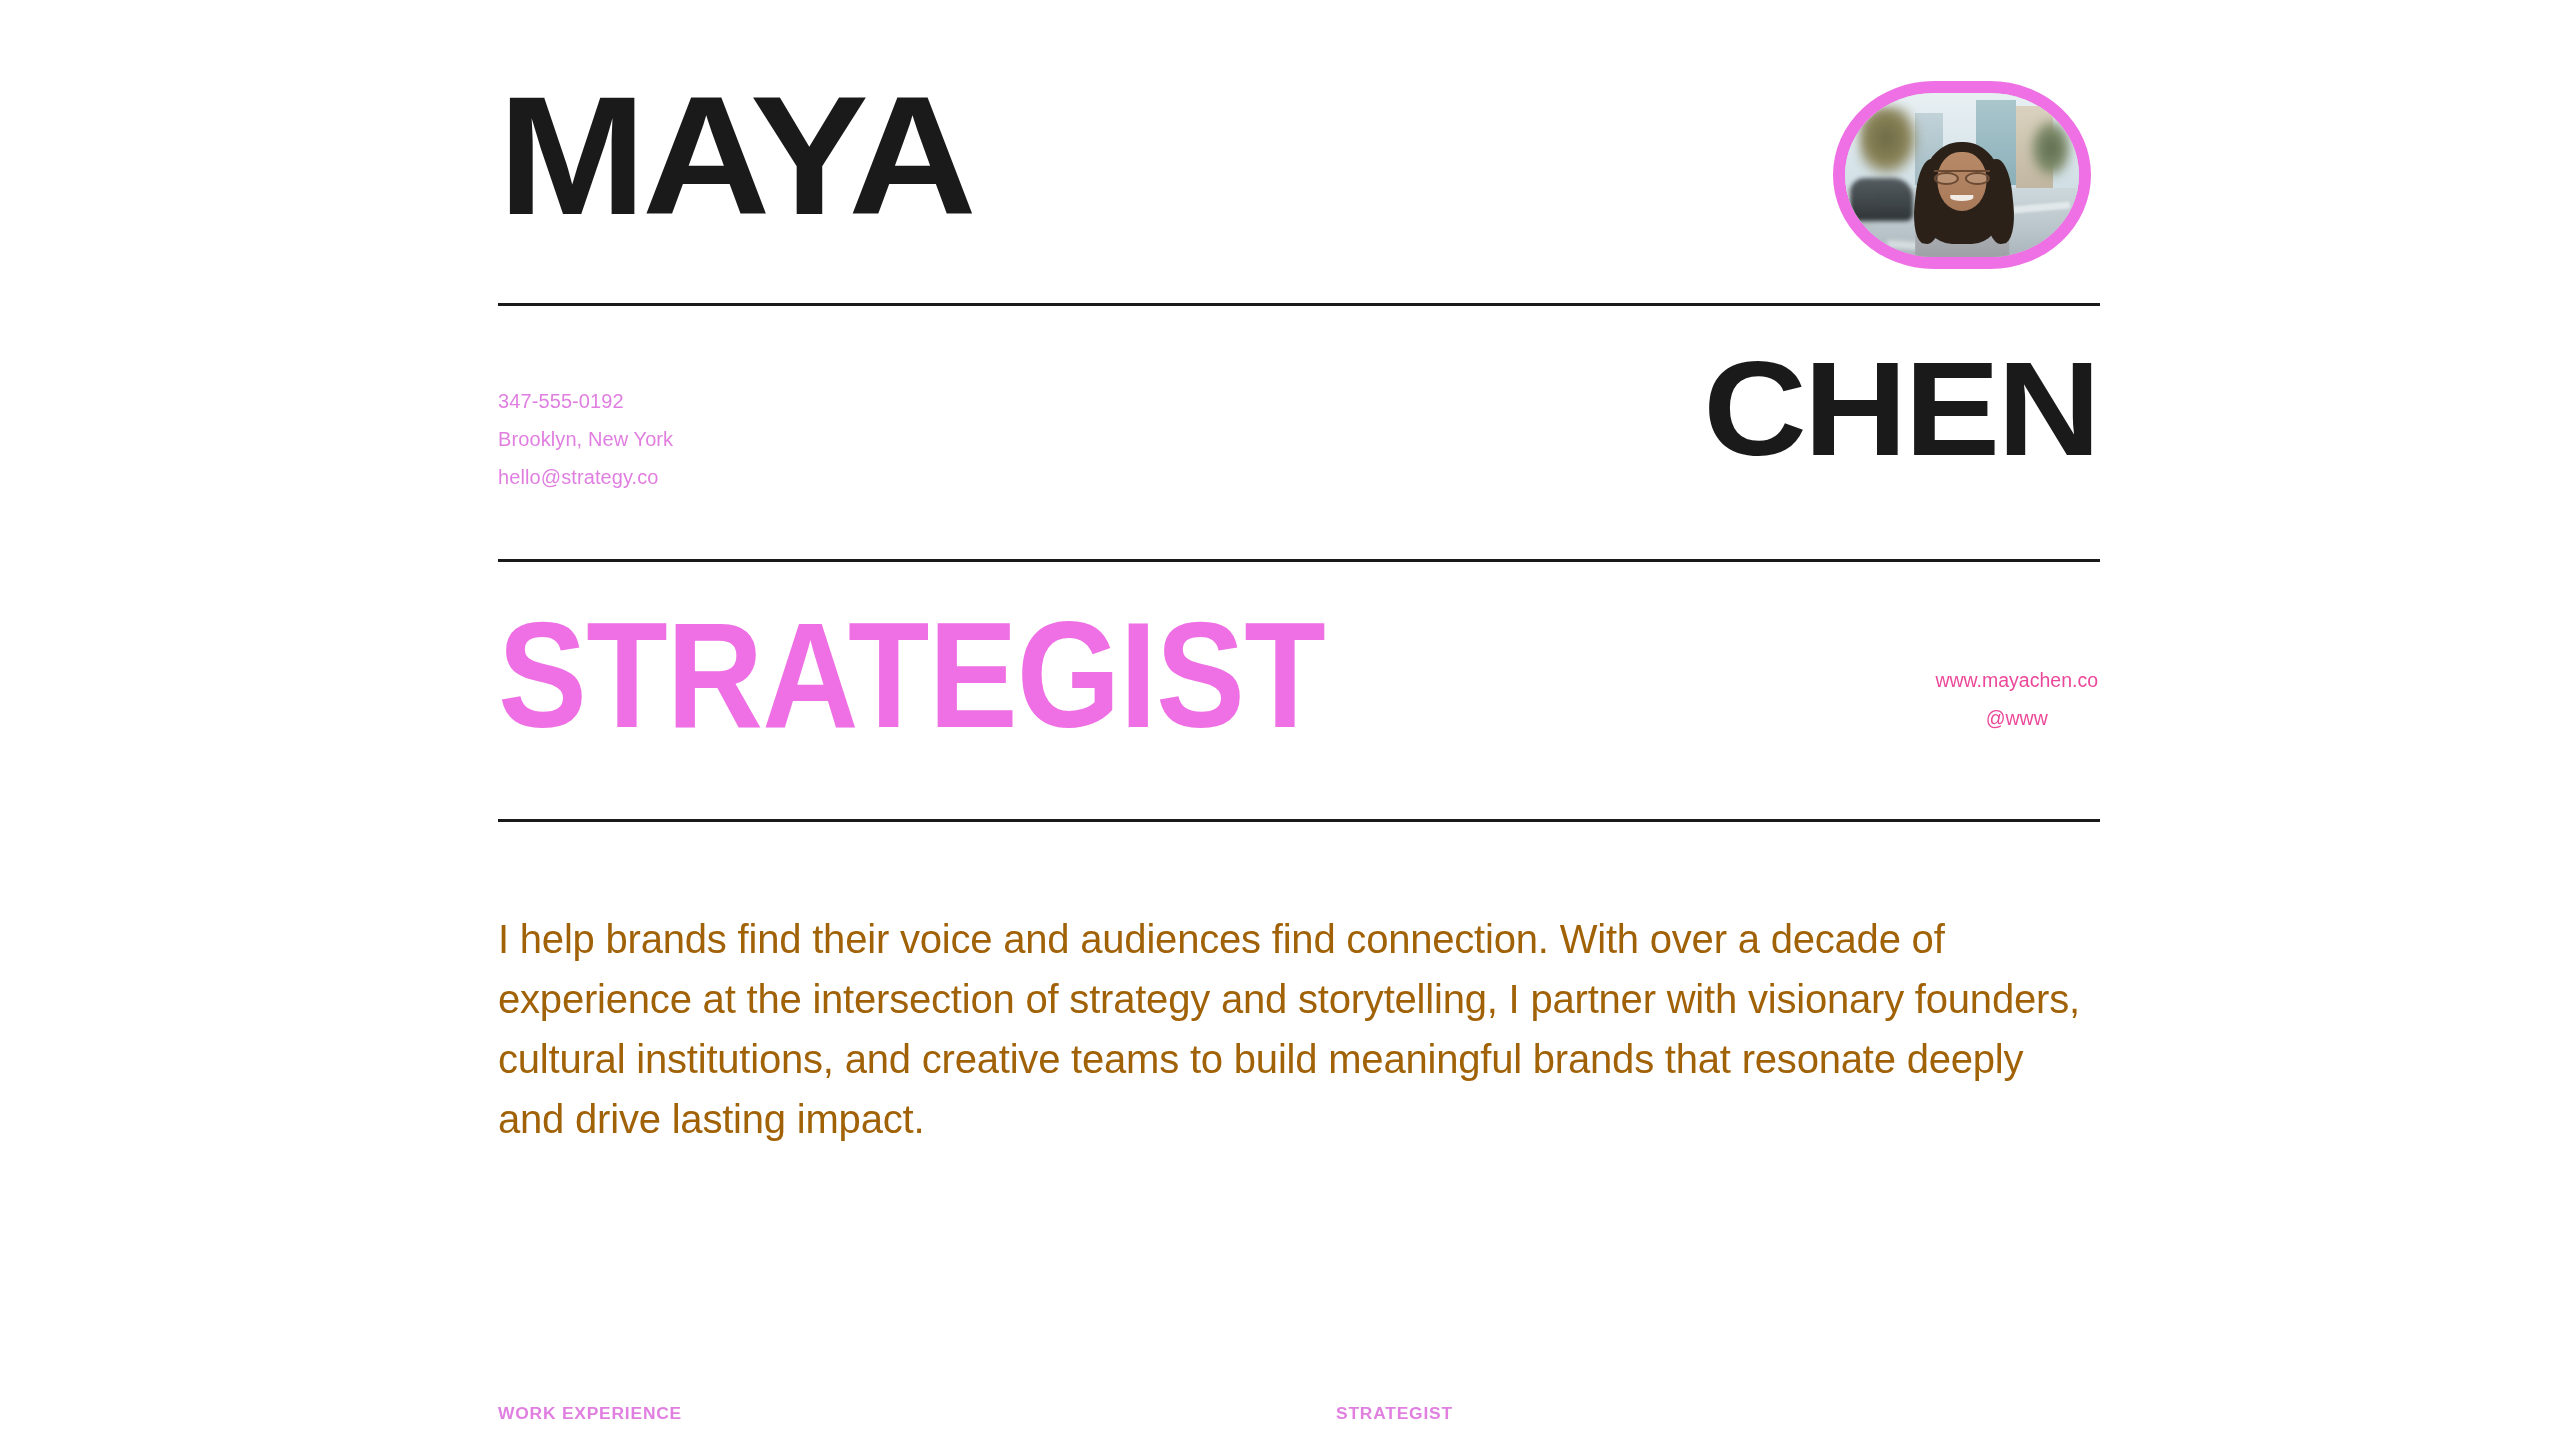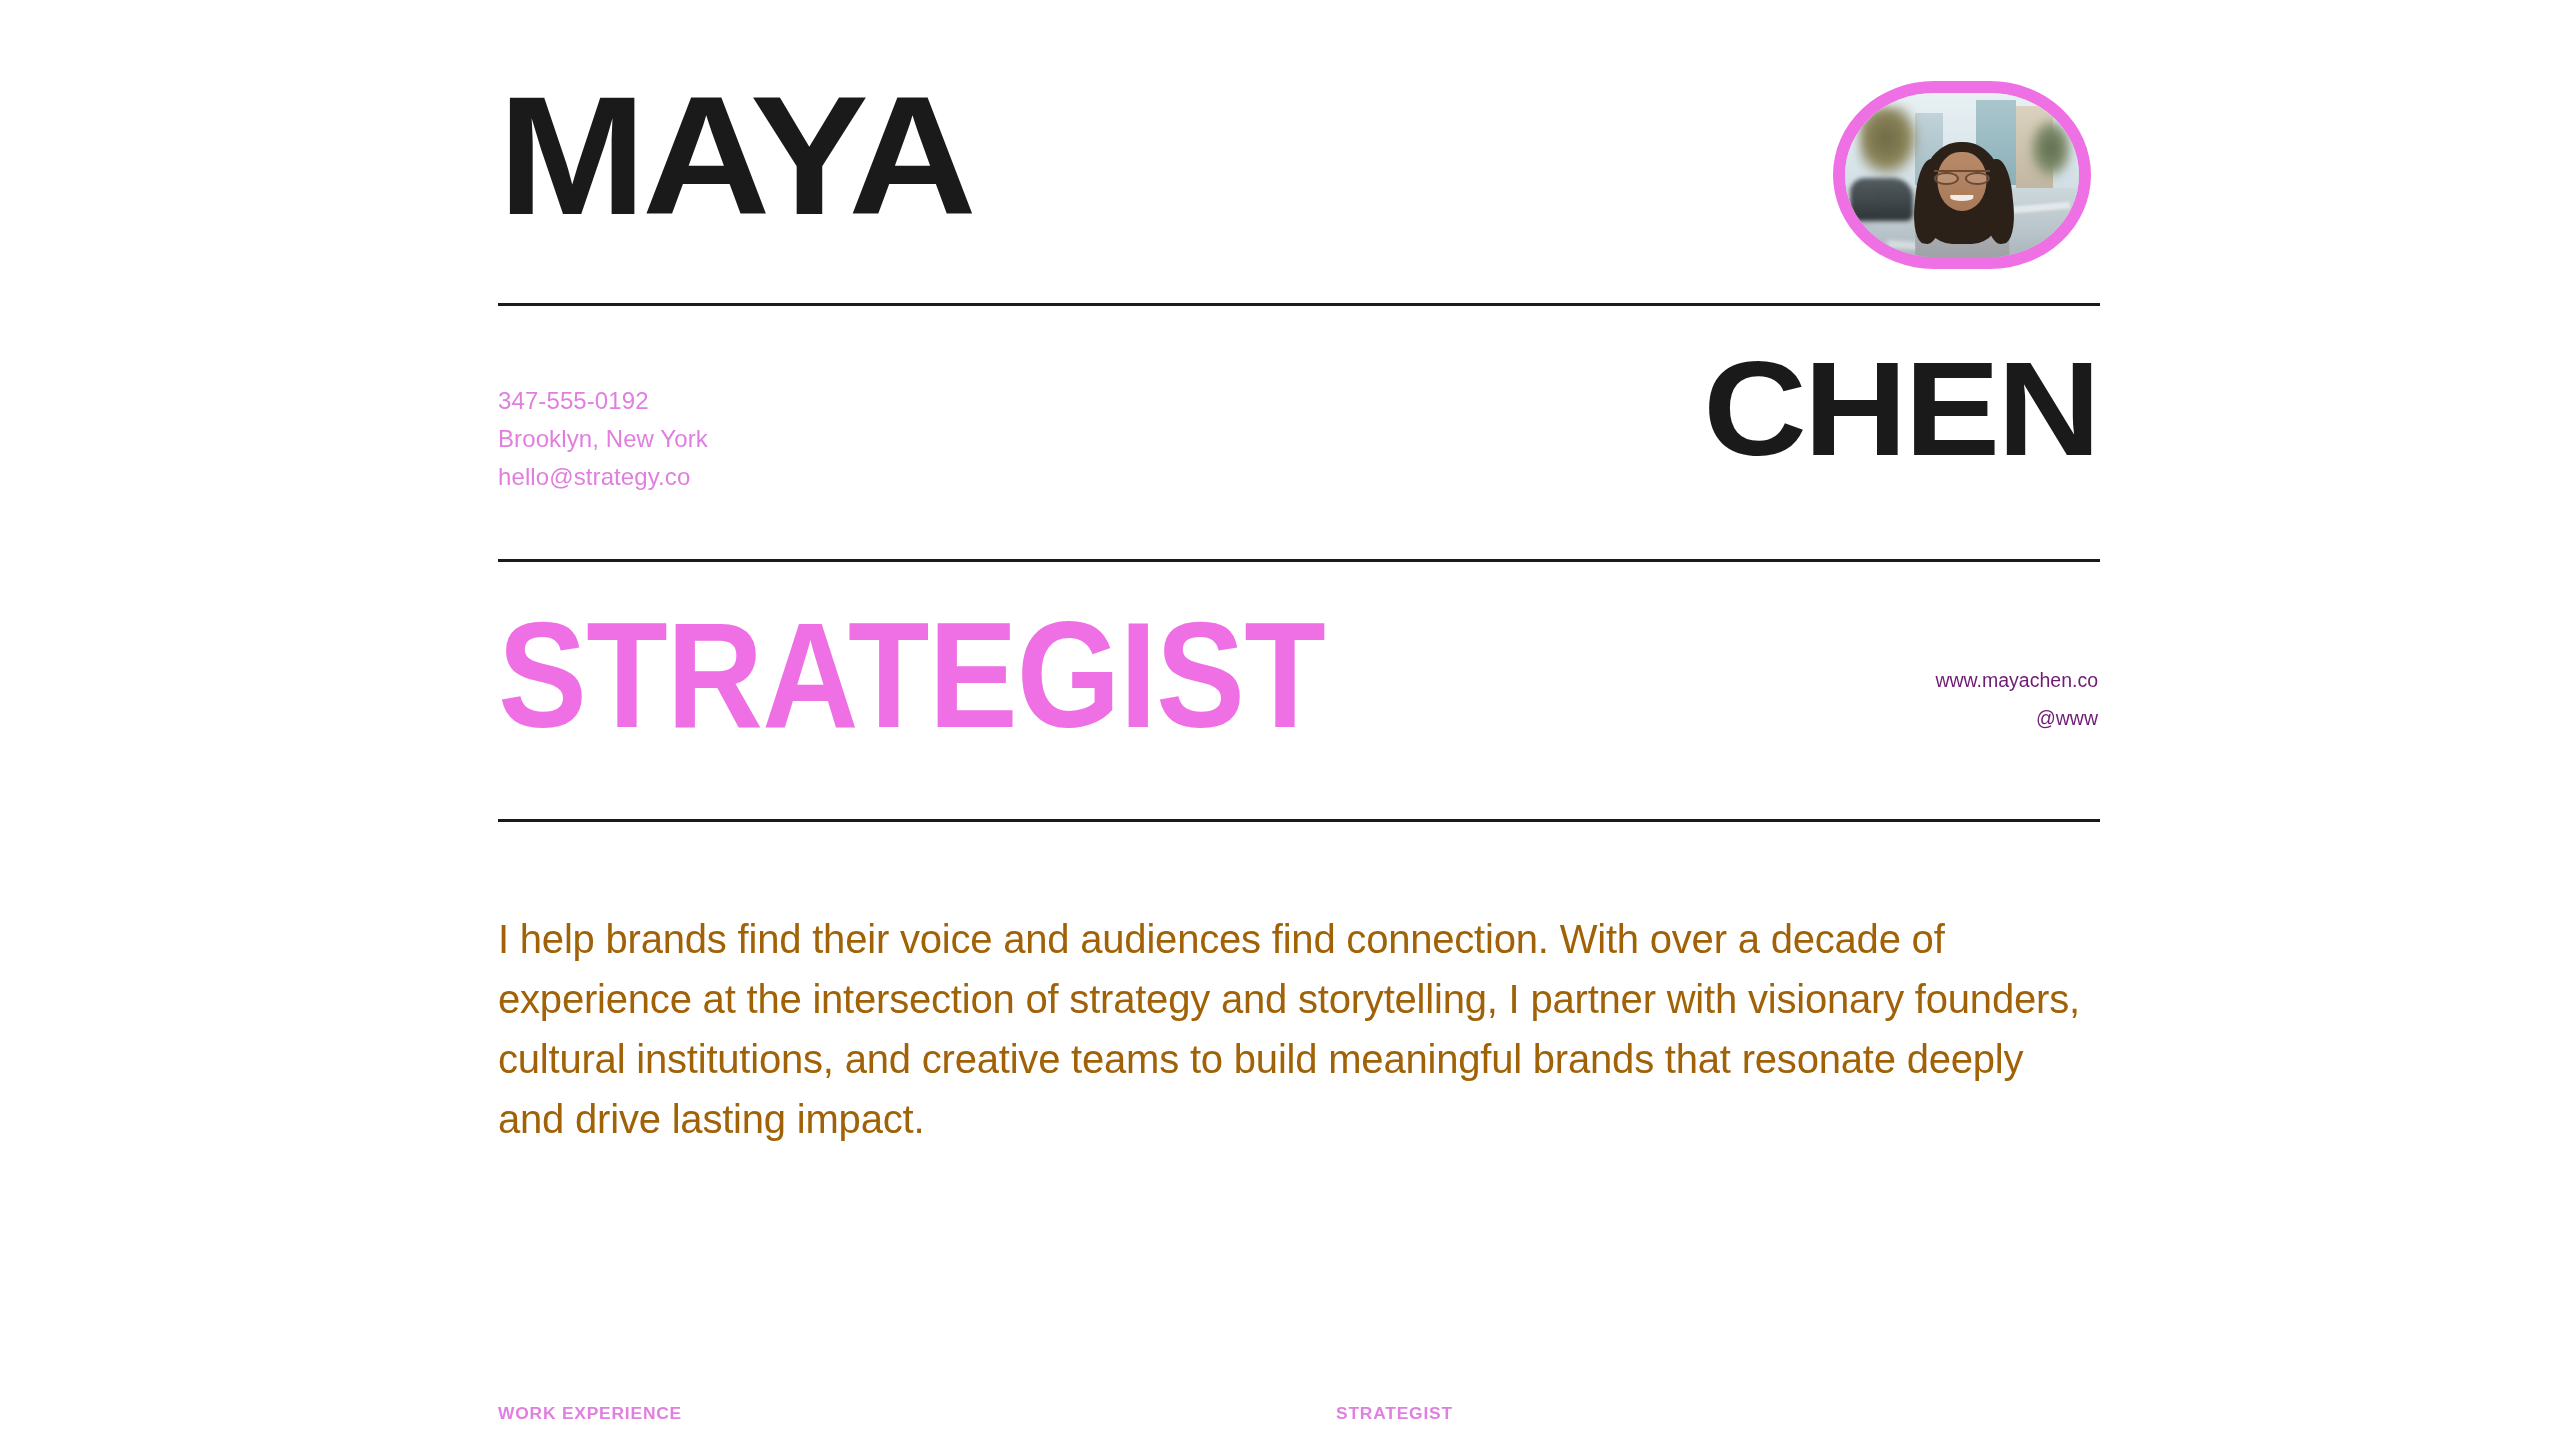--- a/index.html
+++ b/index.html
@@ -190,21 +190,21 @@
     transform-origin: right top;
     white-space: nowrap;
     text-align: right;
   }
 
   
   .contact {
     position: absolute;
     left: 498px;
     top: 382px;
-    font-size: 24px;
+    font-size: 20px;
     line-height: 38px;
     color: #e07fe0;
     letter-spacing: 0.1px;
   }
   .contact div { white-space: nowrap; }
 
   
   .role {
     position: absolute;
     left: 498px;
@@ -218,24 +218,24 @@
     transform: scaleX(1.14) scaleY(1.28);
     transform-origin: left top;
     white-space: nowrap;
   }
 
   
   .links {
     position: absolute;
     right: 478px;
     top: 661px;
-    text-align: right;
+    text-align: center;
     font-size: 19.5px;
     line-height: 38px;
-    color: #701a75;
+    color: #ec4899;
   }
   .links div { white-space: nowrap; }
 
   
   .bio {
     position: absolute;
     left: 498px;
     top: 909px;
     width: 1600px;
     font-size: 40px;

